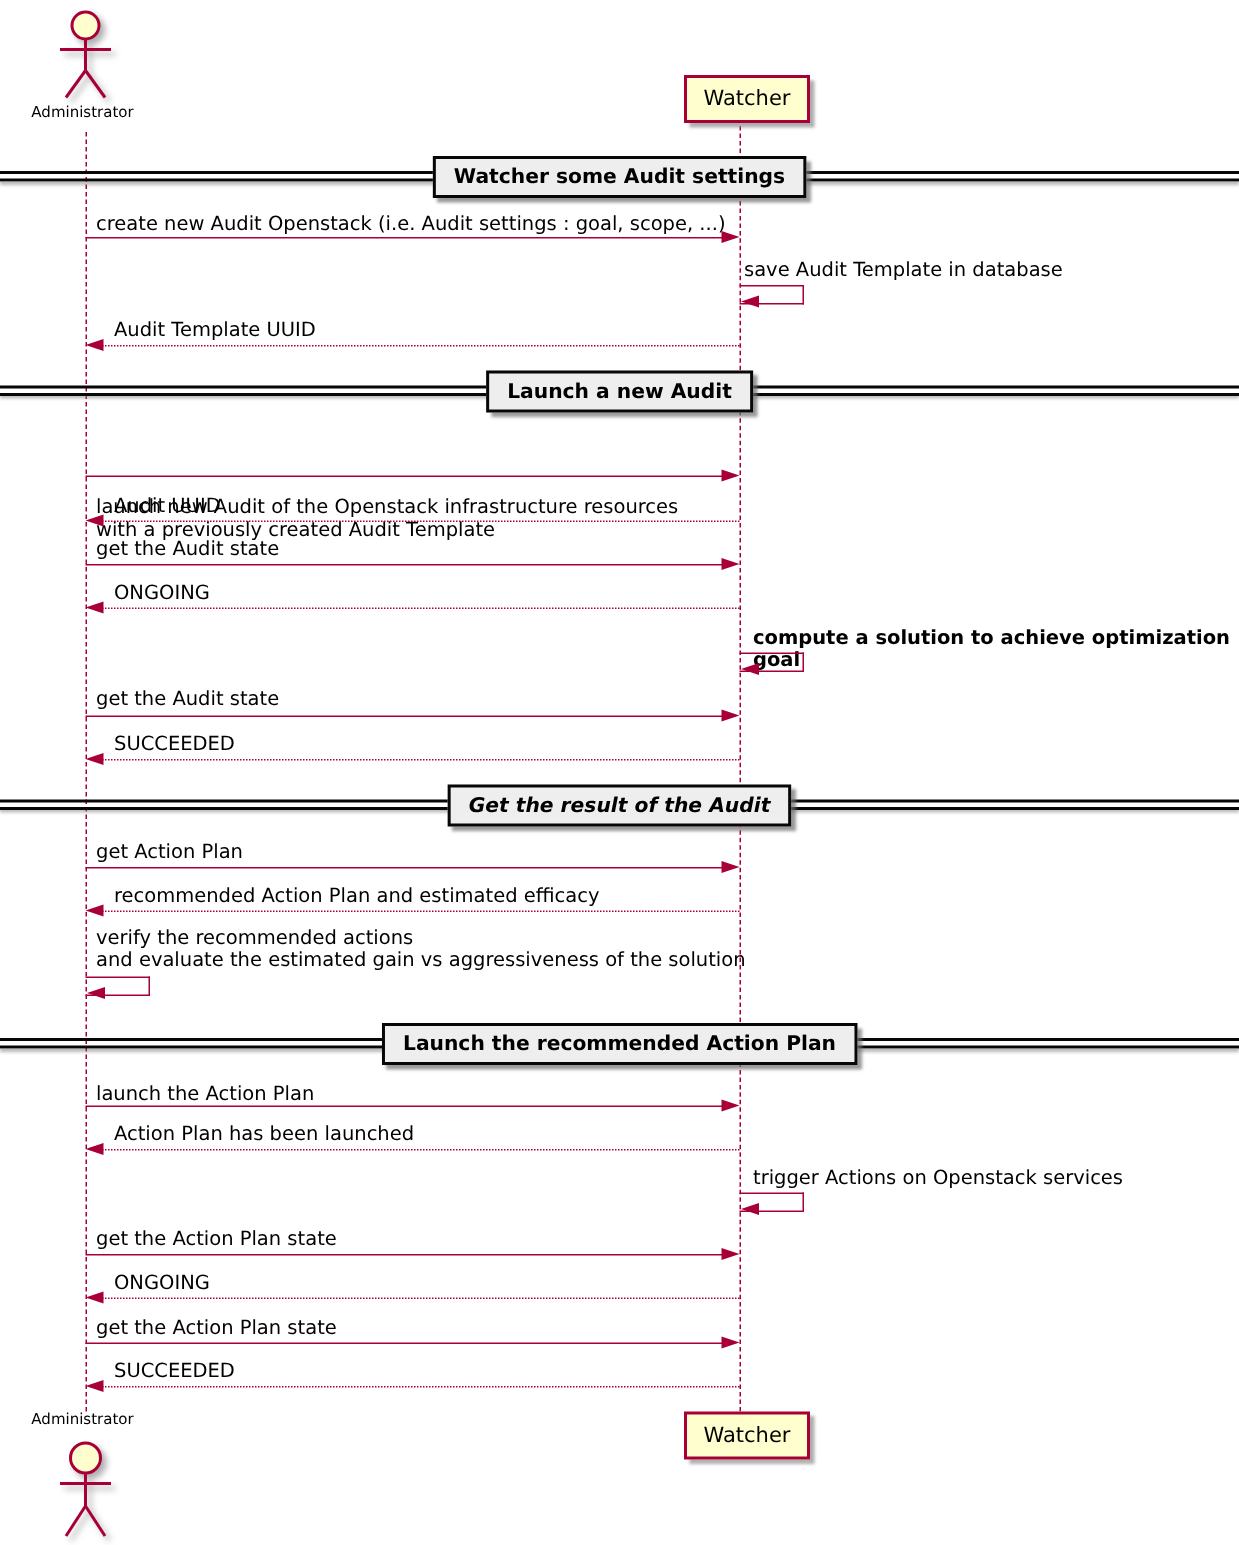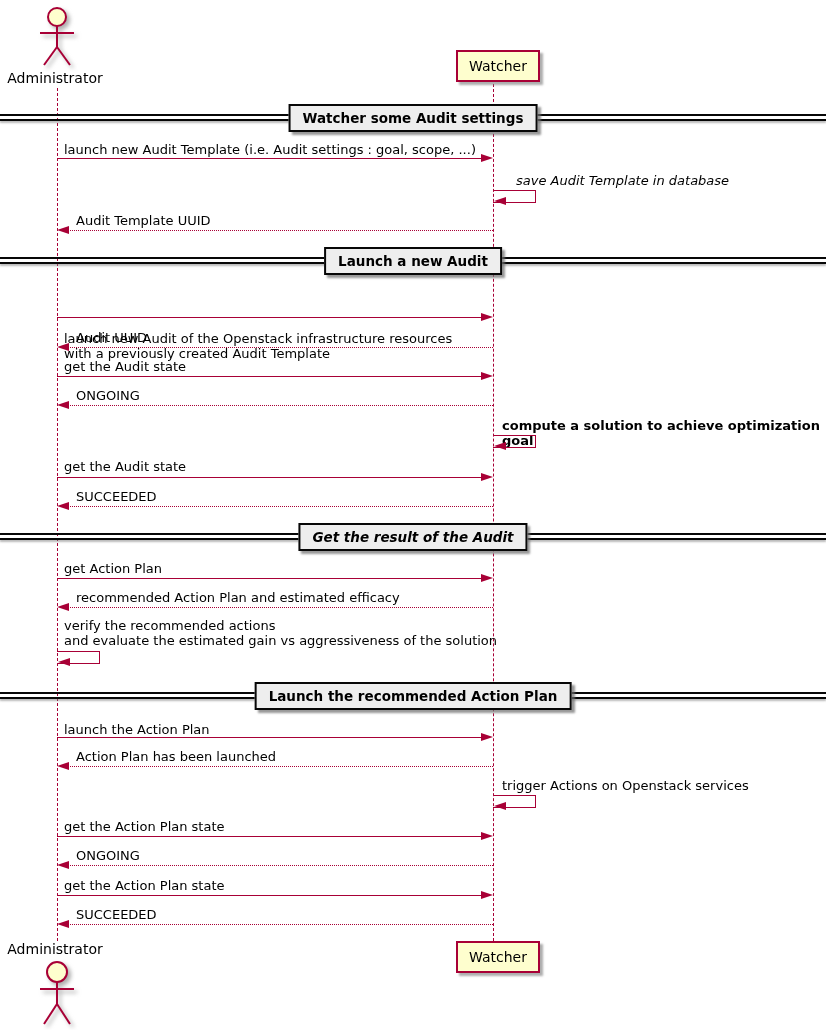--- a/index.html
+++ b/index.html
@@ -10,21 +10,21 @@
     font-family:"DejaVu Sans","Liberation Sans",sans-serif;
     font-size:13px;color:#000;
     overflow:hidden;
   }
   .lifeline{
     position:absolute;width:0;
     border-left:1px dashed #A80036;
     z-index:1;
   }
   .actor-label{
-    position:absolute;text-align:center;font-size:14px;z-index:2;
+    position:absolute;text-align:center;font-size:10px;z-index:2;
   }
   .actor-figure{position:absolute;z-index:2;filter:drop-shadow(3px 3px 2px rgba(140,140,140,.7));}
   .participant{
     position:absolute;
     background:#FEFECE;border:2px solid #A80036;
     padding:6px 11px;font-size:14px;white-space:nowrap;
     box-shadow:3px 3px 2px rgba(140,140,140,.7);
     z-index:3;text-align:center;
   }
   .divider-lines{
@@ -78,25 +78,25 @@
     <line x1="20" y1="41" x2="7" y2="59" stroke="#A80036" stroke-width="2"></line>
     <line x1="20" y1="41" x2="33" y2="59" stroke="#A80036" stroke-width="2"></line>
   </svg>
   <div class="actor-label" style="left:5px;top:70px;width:100px;">Administrator</div>
 
   <div class="participant" style="left:456px;top:50px;">Watcher</div>
 
   <div class="divider-lines" style="top:114px;"></div>
   <div class="divider-box" style="top:104px;">Watcher some Audit settings</div>
 
-  <div class="msg-text" style="left:64px;top:142px;">launch new Audit Template (i.e. Audit settings : goal, scope, ...)</div>
+  <div class="msg-text" style="left:64px;top:142px;">create new Audit Openstack (i.e. Audit settings : goal, scope, ...)</div>
   <div class="arrow-line" style="left:57px;top:158px;width:425px;"></div>
   <div class="head-r" style="left:481px;top:154px;"></div>
 
-  <div class="msg-text" style="left:516px;top:173px;font-style:italic;">save Audit Template in database</div>
+  <div class="msg-text" style="left:496px;top:173px;">save Audit Template in database</div>
   <div class="self-loop" style="left:493px;top:190px;"></div>
   <div class="head-l" style="left:494px;top:197px;"></div>
 
   <div class="msg-text" style="left:76px;top:213px;">Audit Template UUID</div>
   <div class="arrow-line dotted" style="left:68px;top:230px;width:425px;"></div>
   <div class="head-l" style="left:57px;top:226px;"></div>
 
   <div class="divider-lines" style="top:257px;"></div>
   <div class="divider-box" style="top:247px;">Launch a new Audit</div>
 

